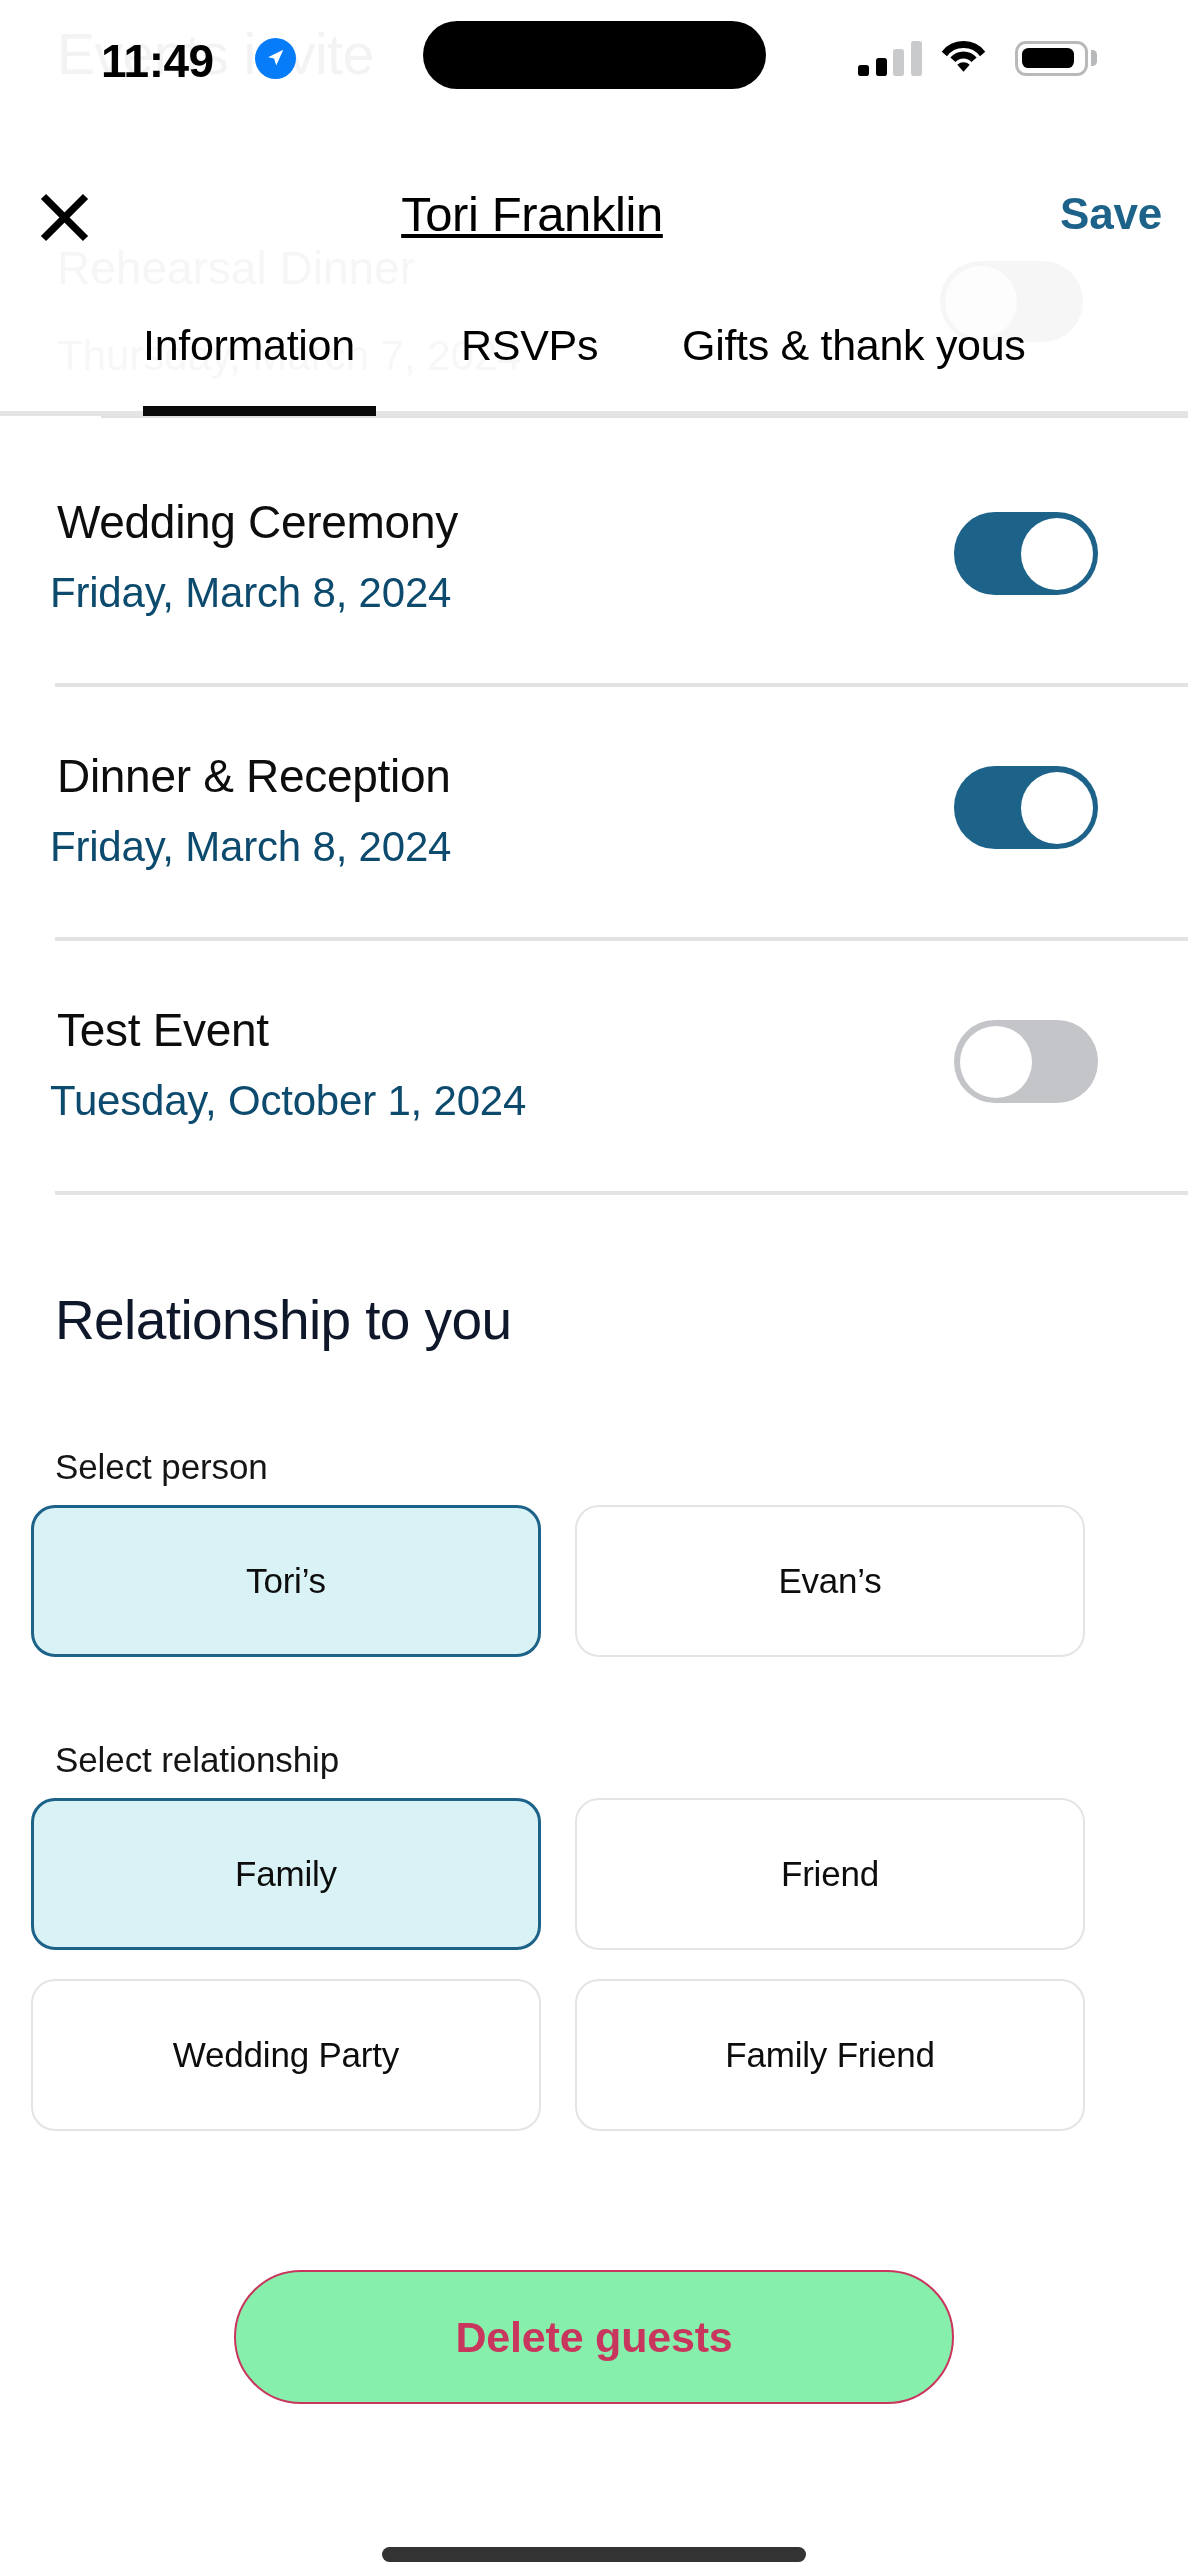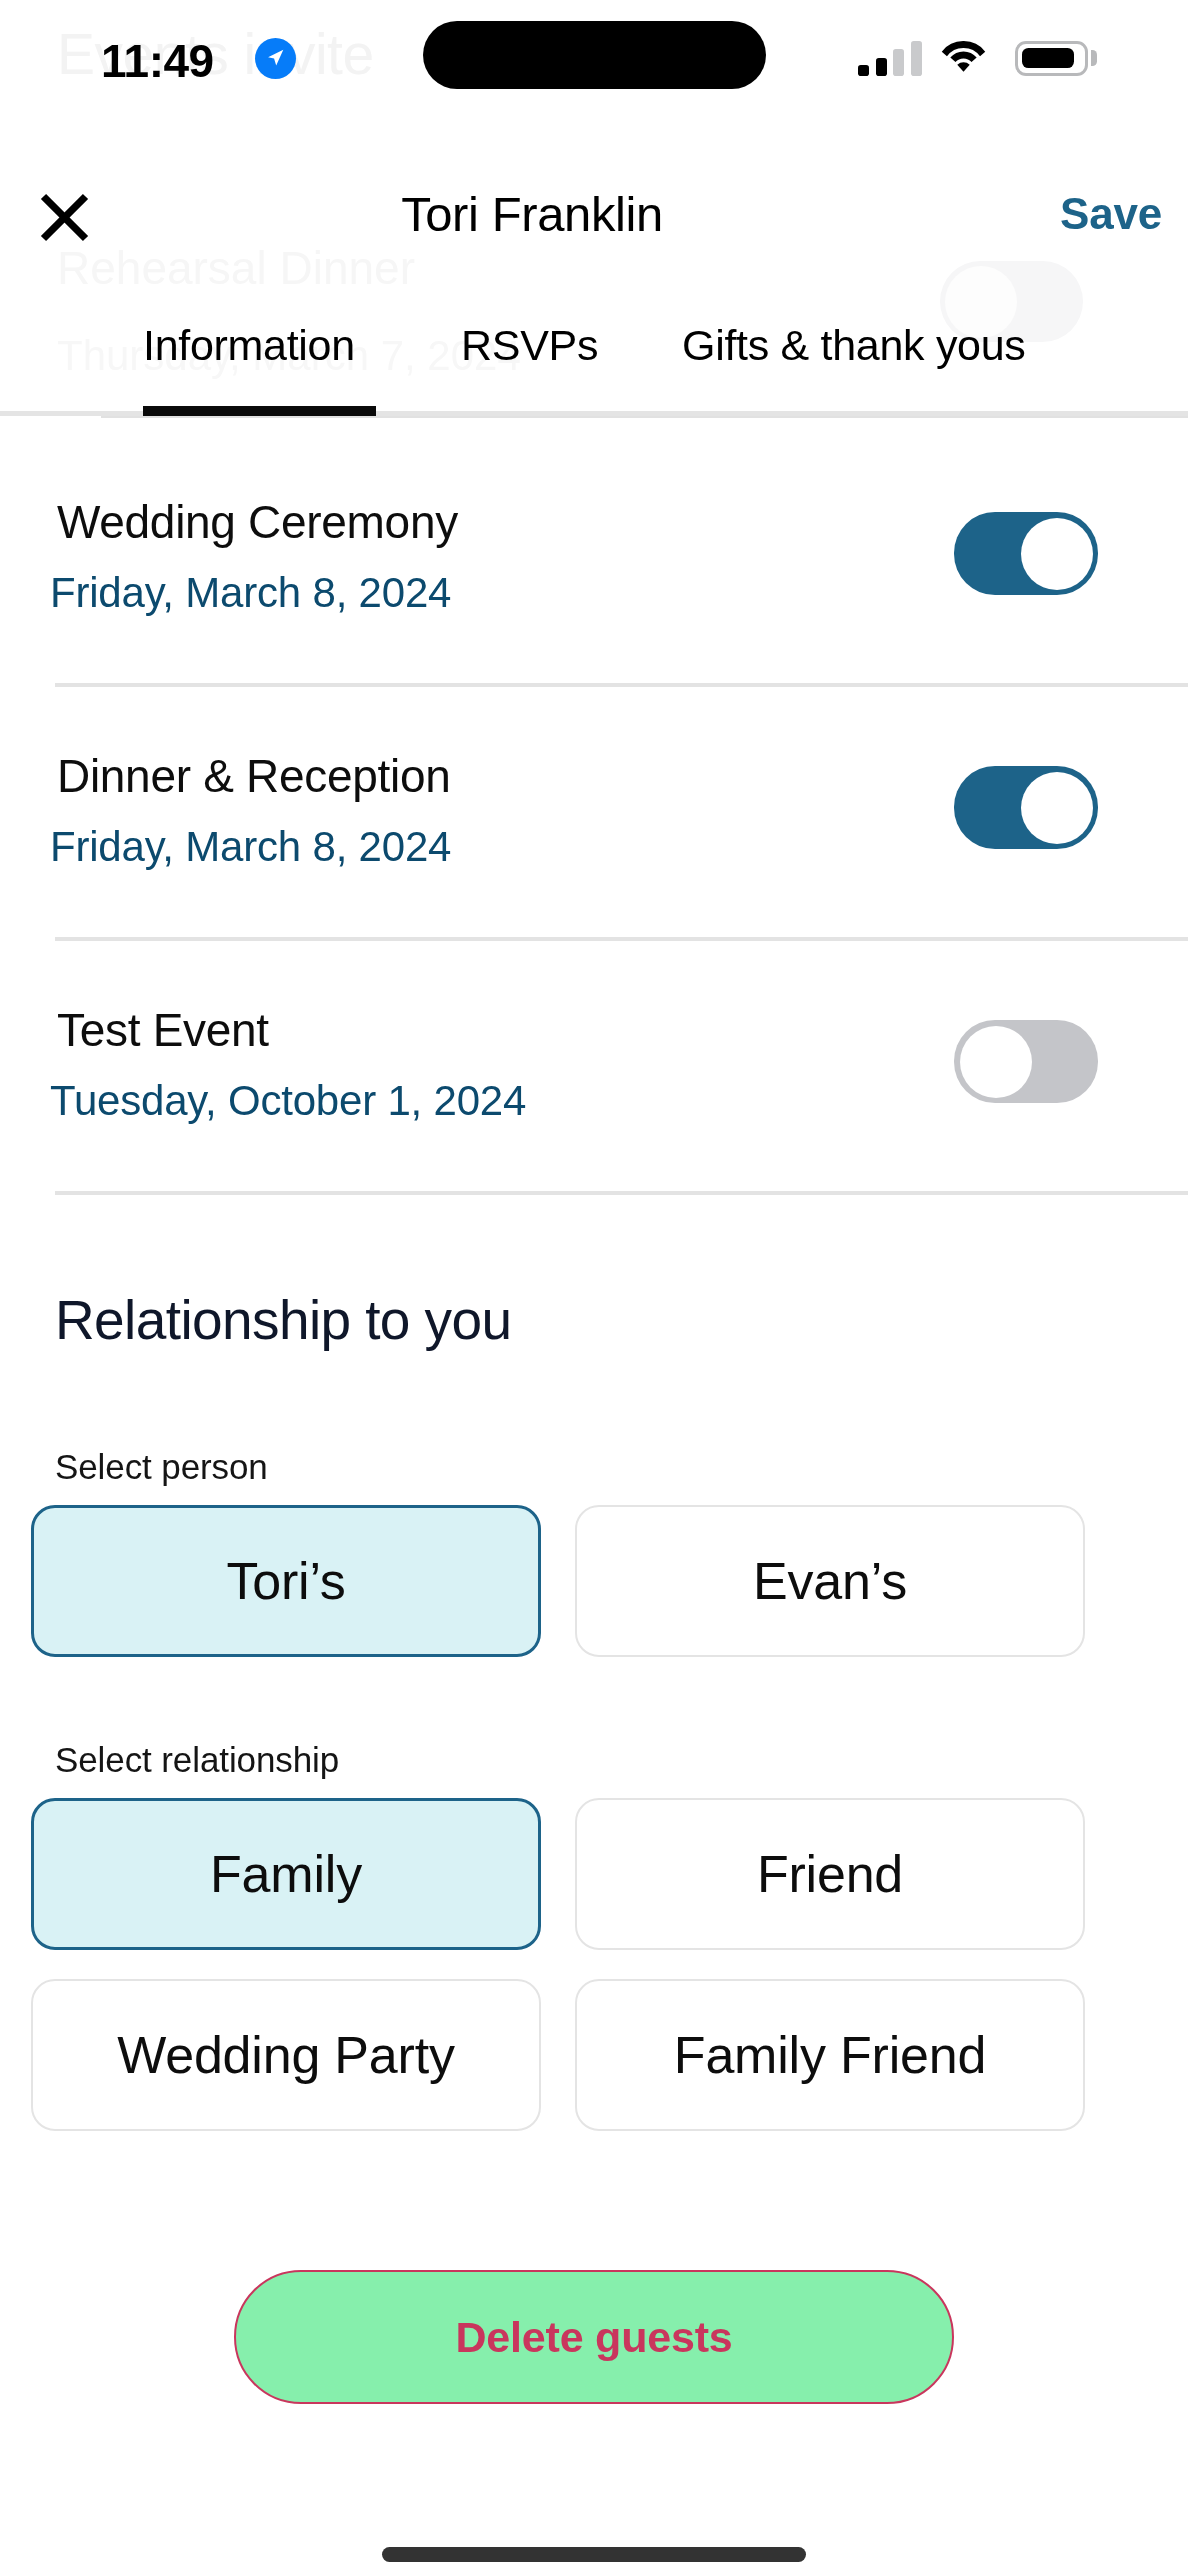--- a/index.html
+++ b/index.html
@@ -171,20 +171,21 @@
   }
   .nav-title {
     position: absolute;
     left: 0; top: 20px;
     width: 1064px;
     text-align: center;
     font-size: 49px;
     font-weight: 400;
     letter-spacing: -0.4px;
     color: #000000;
+    text-decoration: underline;
   }
   .save-btn {
     position: absolute;
     right: 26px; top: 23px;
     font-size: 44px;
     font-weight: 700;
     letter-spacing: -0.2px;
     color: #1d6389;
   }
 
@@ -320,21 +321,21 @@
   .label-relationship { top: 452px; }
 
   .chip {
     position: absolute;
     width: 510px;
     height: 152px;
     border-radius: 24px;
     display: flex;
     align-items: center;
     justify-content: center;
-    font-size: 52px;
+    font-size: 35px;
     font-weight: 400;
     letter-spacing: -0.2px;
     color: #0d0d0d;
     background: #ffffff;
     border: 2.8px solid #e4e4e4;
   }
   .chip.selected {
     background: #d9f2f5;
     border: 3.7px solid #1d6389;
   }

